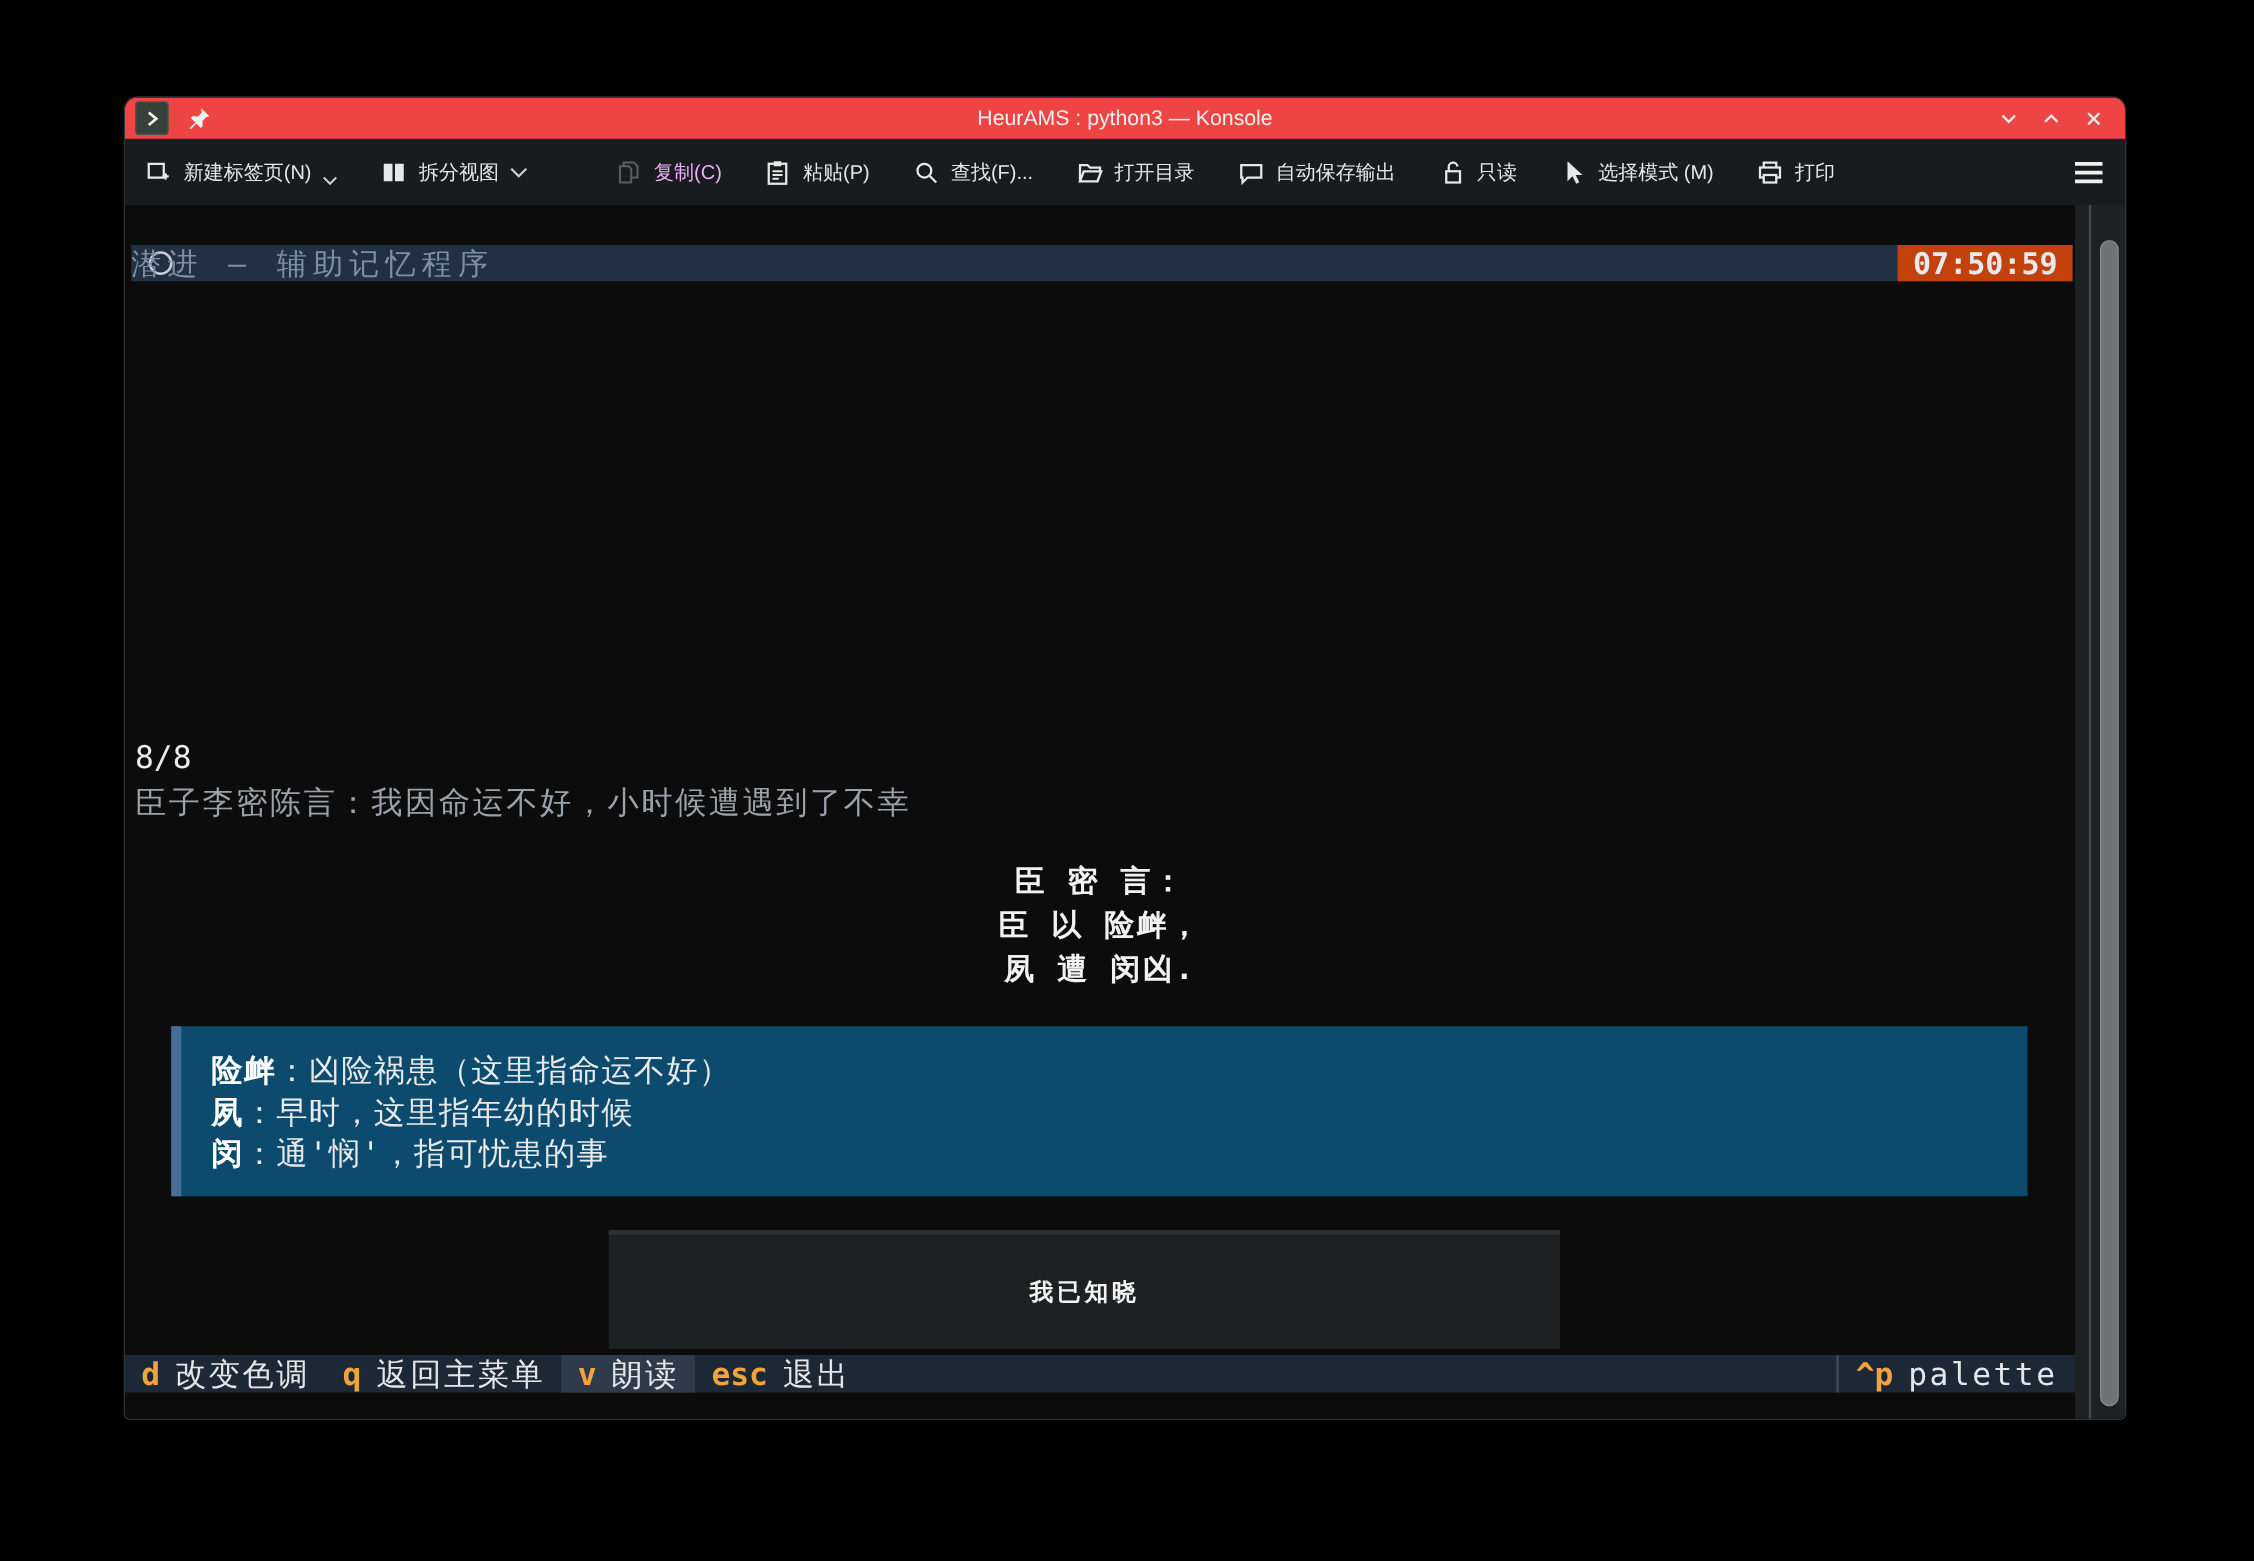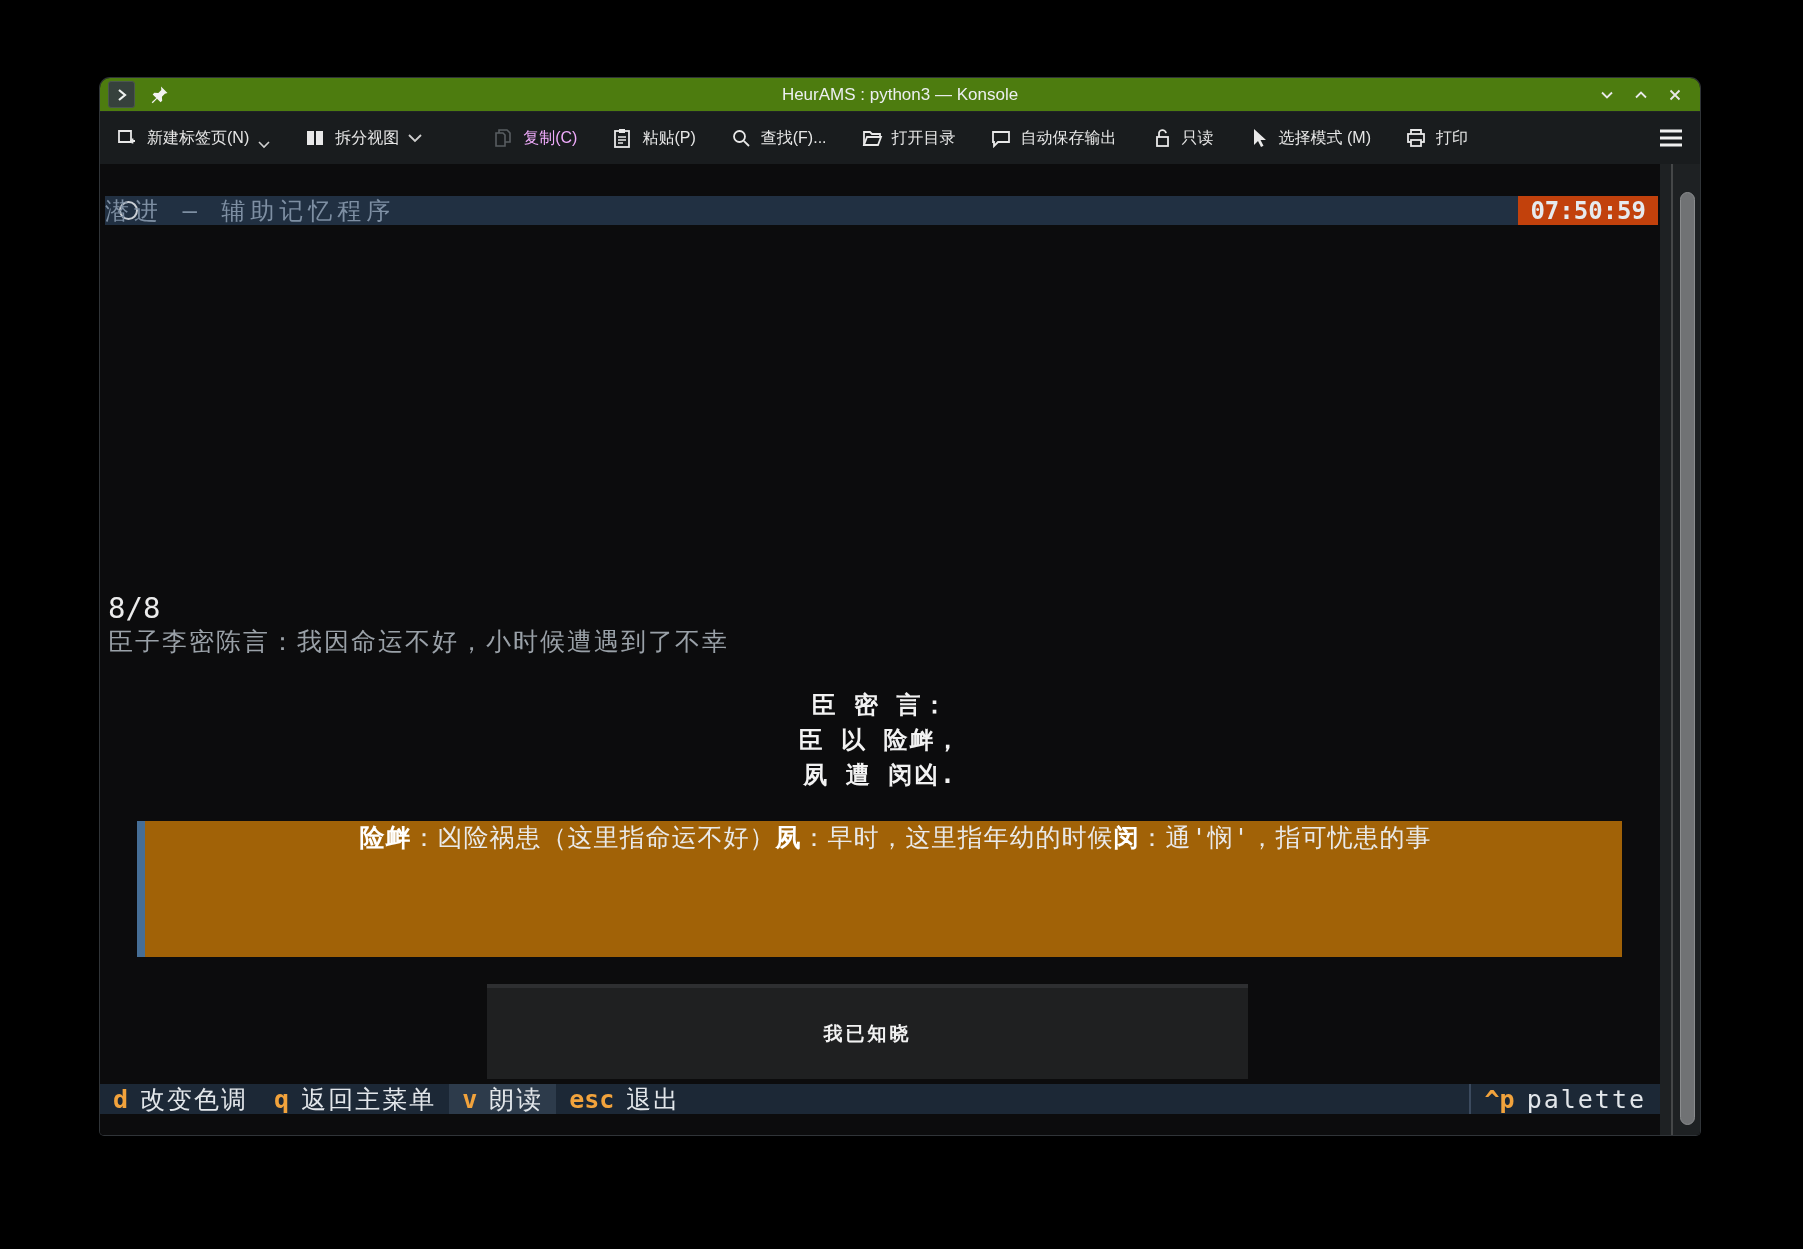--- a/index.html
+++ b/index.html
@@ -1,21 +1,21 @@
 <!DOCTYPE html>
 <html><head>
 <meta charset="utf-8">
 <style>
   html,body{margin:0;padding:0;background:#000;width:1803px;height:1249px;overflow:hidden;
     font-family:"Liberation Sans",sans-serif;}
   .window{position:absolute;left:100px;top:78px;width:1600px;height:1057px;
     background:#0c0c0d;border-radius:10px 10px 4px 4px;overflow:hidden;
     box-shadow:0 0 0 1px #303438;}
   
-  .titlebar{height:33px;background:#4d7c0f;display:flex;align-items:center;
+  .titlebar{height:33px;background:#ef4444;display:flex;align-items:center;
     border-bottom:1px solid #1f2226;position:relative;}
   .tb-left{display:flex;align-items:center;gap:14px;padding-left:8px;z-index:2;}
   .app-icon{width:25px;height:25px;background:#36413c;border:1px solid #4a564f;border-radius:3px;
     display:flex;align-items:center;justify-content:center;}
   .tb-title{position:absolute;left:0;right:0;text-align:center;color:#eceff1;font-size:17px;}
   .tb-controls{margin-left:auto;display:flex;align-items:center;gap:8px;padding-right:12px;z-index:2;}
   .tb-btn{width:26px;height:26px;display:flex;align-items:center;justify-content:center;cursor:default;}
   
   .toolbar{height:52px;background:#191c1e;display:flex;align-items:center;gap:34px;
     padding:0 16px;}
@@ -35,27 +35,27 @@
   .scroll-thumb{position:absolute;left:20px;right:5px;top:28px;bottom:10px;background:#707274;
     border-radius:8px;border:1px solid #8a8c8e;}
   
   .tui-header{position:absolute;left:5px;right:2px;top:32px;height:29px;background:#213042;
     display:flex;align-items:center;}
   .tui-circle{width:15px;height:15px;border:2px solid #c9ced4;border-radius:50%;margin-left:14px;}
   .tui-title{position:absolute;left:0;right:0;color:#7e8fa3;font-size:24px;
     letter-spacing:5px;}
   .tui-clock{margin-left:auto;background:#c2410c;color:#e6eaee;font-size:24px;font-weight:bold;
     padding:1px 12px;height:27px;display:flex;align-items:center;z-index:2;}
-  .progress{position:absolute;left:8px;top:427px;color:#ececec;font-size:29px;}
+  .progress{position:absolute;left:8px;top:427px;color:#ececec;font-size:25px;}
   .translation{position:absolute;left:8px;top:461px;color:#9aa1a8;font-size:25px;letter-spacing:2px;}
   .verse{position:absolute;left:0;right:0;top:524px;text-align:center;color:#f2f2f2;
     font-weight:bold;font-size:24px;}
   .verse div{line-height:35px;letter-spacing:2px;}
-  .ann-box{position:absolute;left:37px;width:1485px;top:657px;height:136px;background:#a16207;
-    border-left:8px solid #466e96;display:flex;flex-direction:row;justify-content:center;
+  .ann-box{position:absolute;left:37px;width:1485px;top:657px;height:136px;background:#0c4a6e;
+    border-left:8px solid #466e96;display:flex;flex-direction:column;justify-content:center;
     padding-left:24px;box-sizing:border-box;}
   .ann-line{color:#e9e9e9;font-size:25px;line-height:33px;letter-spacing:1px;}
   .ann-line b{color:#ffffff;}
   .ack-btn{position:absolute;left:387px;width:761px;top:820px;height:95px;background:#1f2021;
     border:none;border-top:4px solid #2e2f31;box-sizing:border-box;display:flex;align-items:center;
     justify-content:center;color:#f2f2f2;font-weight:bold;font-size:19px;letter-spacing:3px;
     font-family:"DejaVu Sans Mono",monospace;cursor:pointer;}
   .tui-footer{position:absolute;left:0;right:0;top:920px;height:30px;background:#1c2836;
     display:flex;align-items:center;font-size:25px;}
   .fkey-item{display:flex;align-items:center;gap:12px;padding:0 13px;height:30px;}

